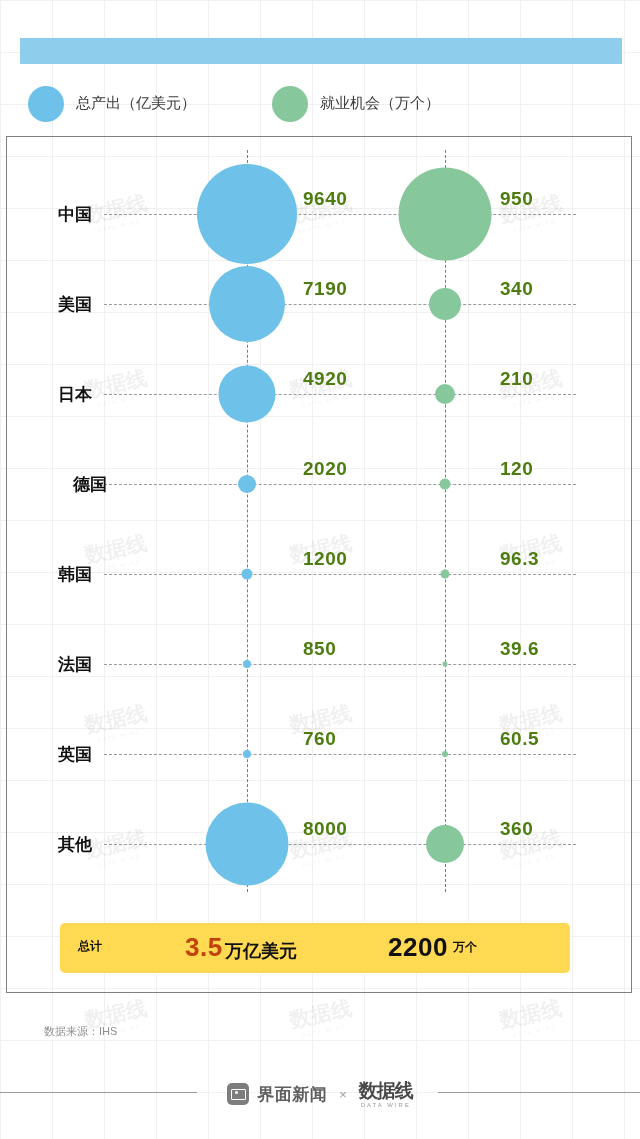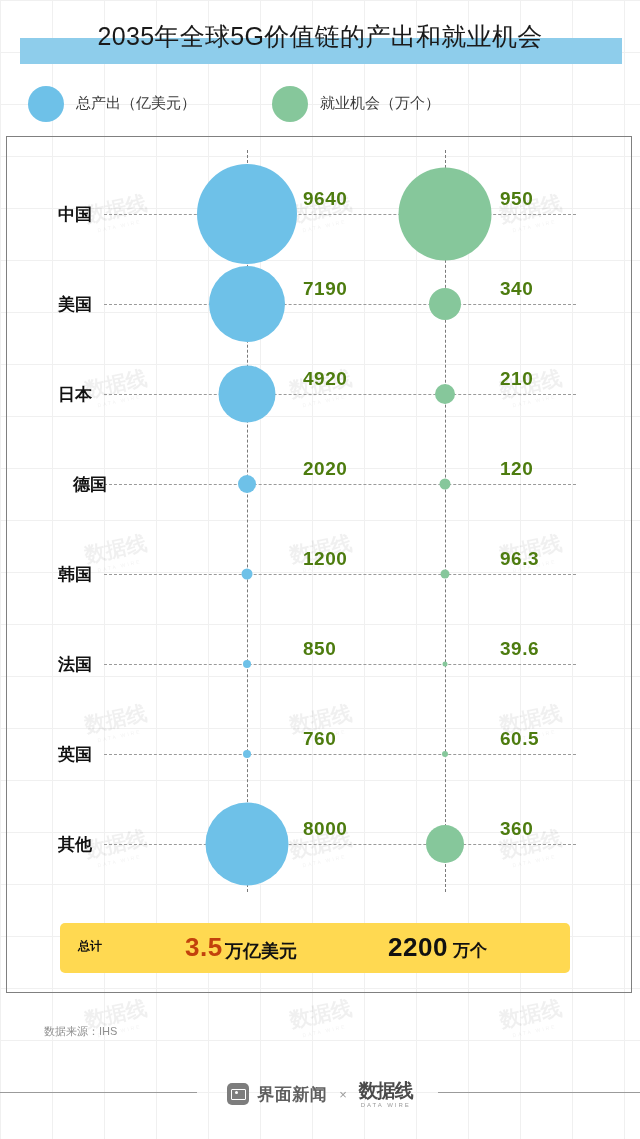--- a/index.html
+++ b/index.html
@@ -171,21 +171,21 @@
     top: 932px;
     font-size: 26px;
     font-weight: bold;
     color: #111;
     letter-spacing: 0.5px;
   }
   #total-jobs-unit {
     position: absolute;
     left: 453px;
     top: 939px;
-    font-size: 17px;
+    font-size: 12px;
     font-weight: bold;
     color: #111;
   }
 
   
   #source-note {
     position: absolute;
     left: 44px;
     top: 1024px;
     font-size: 11px;
@@ -310,21 +310,20 @@
 <div class="watermark" style="left:85px;  top:830px;">数据线<small>DATA WIRE</small></div>
 <div class="watermark" style="left:290px; top:830px;">数据线<small>DATA WIRE</small></div>
 <div class="watermark" style="left:500px; top:830px;">数据线<small>DATA WIRE</small></div>
 <div class="watermark" style="left:85px;  top:1000px;">数据线<small>DATA WIRE</small></div>
 <div class="watermark" style="left:290px; top:1000px;">数据线<small>DATA WIRE</small></div>
 <div class="watermark" style="left:500px; top:1000px;">数据线<small>DATA WIRE</small></div>
 
 <div id="page">
 
   <div id="title-band"></div>
-  <div id="title-text">2035年全球5G价值链的产出和就业机会</div>
 
   <div class="legend-dot" id="legend-dot-output"></div>
   <div class="legend-label" id="legend-label-output">总产出（亿美元）</div>
   <div class="legend-dot" id="legend-dot-jobs"></div>
   <div class="legend-label" id="legend-label-jobs">就业机会（万个）</div>
 
   <div id="chart-frame"></div>
   <div class="axis-v" id="axis-output"></div>
   <div class="axis-v" id="axis-jobs"></div>
 

